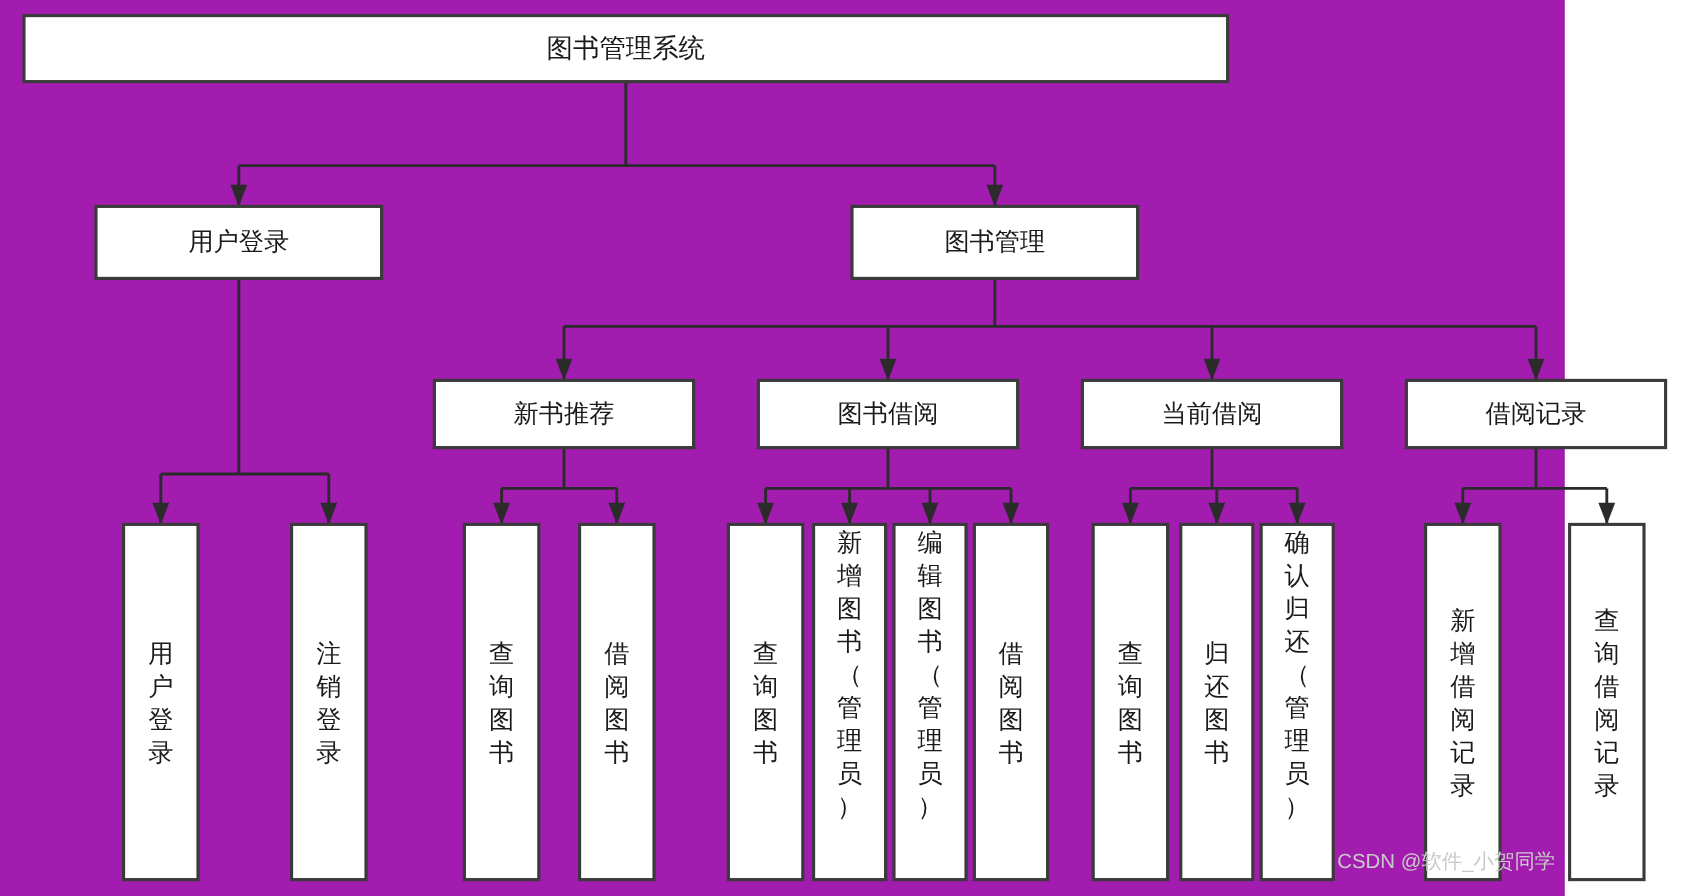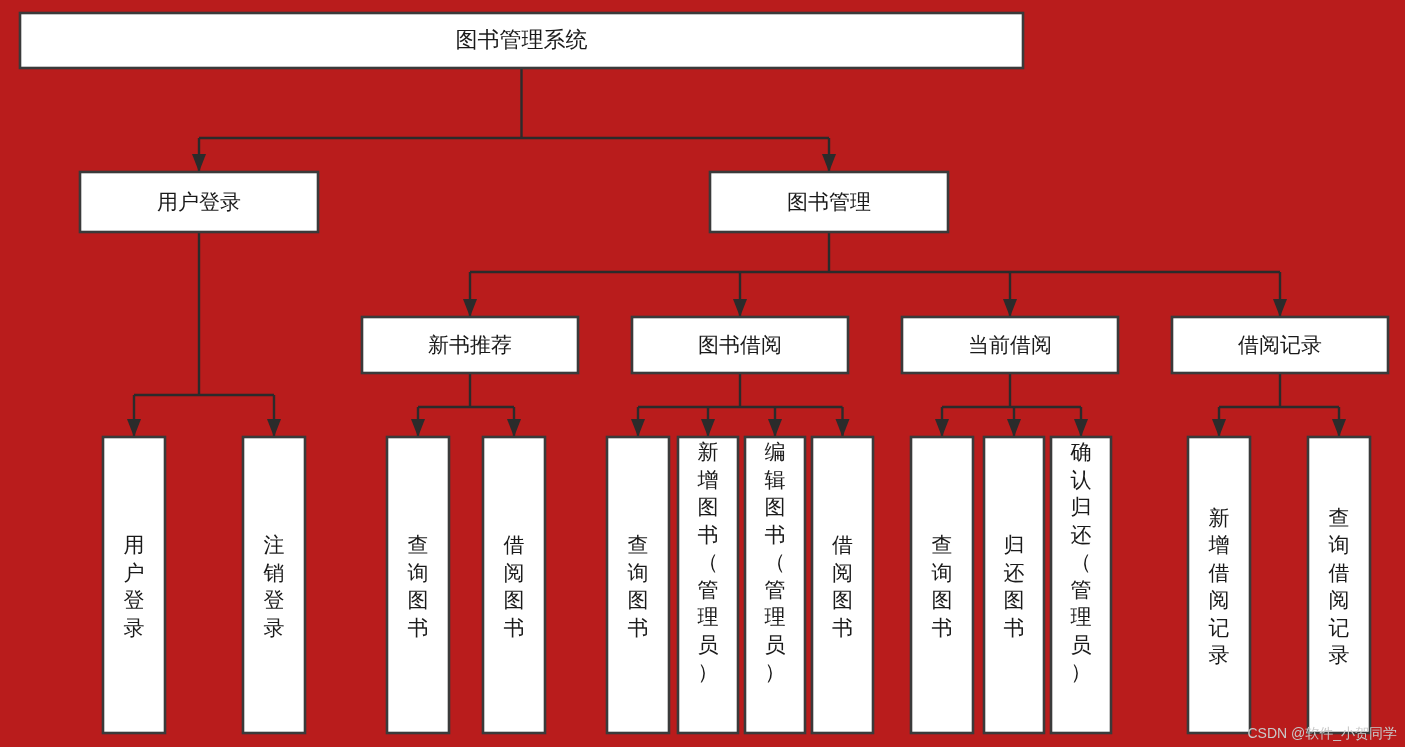--- a/index.html
+++ b/index.html
@@ -9,23 +9,23 @@
     background: #ffffff;
   }
   body {
     width: 1405px;
     height: 747px;
     overflow: hidden;
     font-family: "Liberation Sans", "DejaVu Sans", sans-serif;
   }
   #diagram-root {
     position: relative;
-    width: 1405px;
+    width: 1304px;
     height: 747px;
-    background: #b91c1c;
+    background: #a21caf;
   }
   svg.diagram-canvas {
     position: absolute;
     left: 0;
     top: 0;
     width: 1405px;
     height: 747px;
     display: block;
   }
   .node-box {
@@ -55,23 +55,23 @@
     fill: none;
     stroke-linecap: butt;
   }
   .edge-arrow {
     fill: #2b2b2b;
     stroke: none;
   }
   .watermark-text {
     position: absolute;
     right: 8px;
-    bottom: 4px;
+    bottom: 18px;
     color: #c9c9c9;
-    font-size: 14px;
+    font-size: 17px;
     font-family: "Liberation Sans", "DejaVu Sans", sans-serif;
     white-space: nowrap;
     user-select: none;
   }
 </style>
 </head>
 <body>
 
 <div id="diagram-root">
   <svg class="diagram-canvas" id="diagram-svg" viewBox="0 0 1405 747" xmlns="http://www.w3.org/2000/svg">

